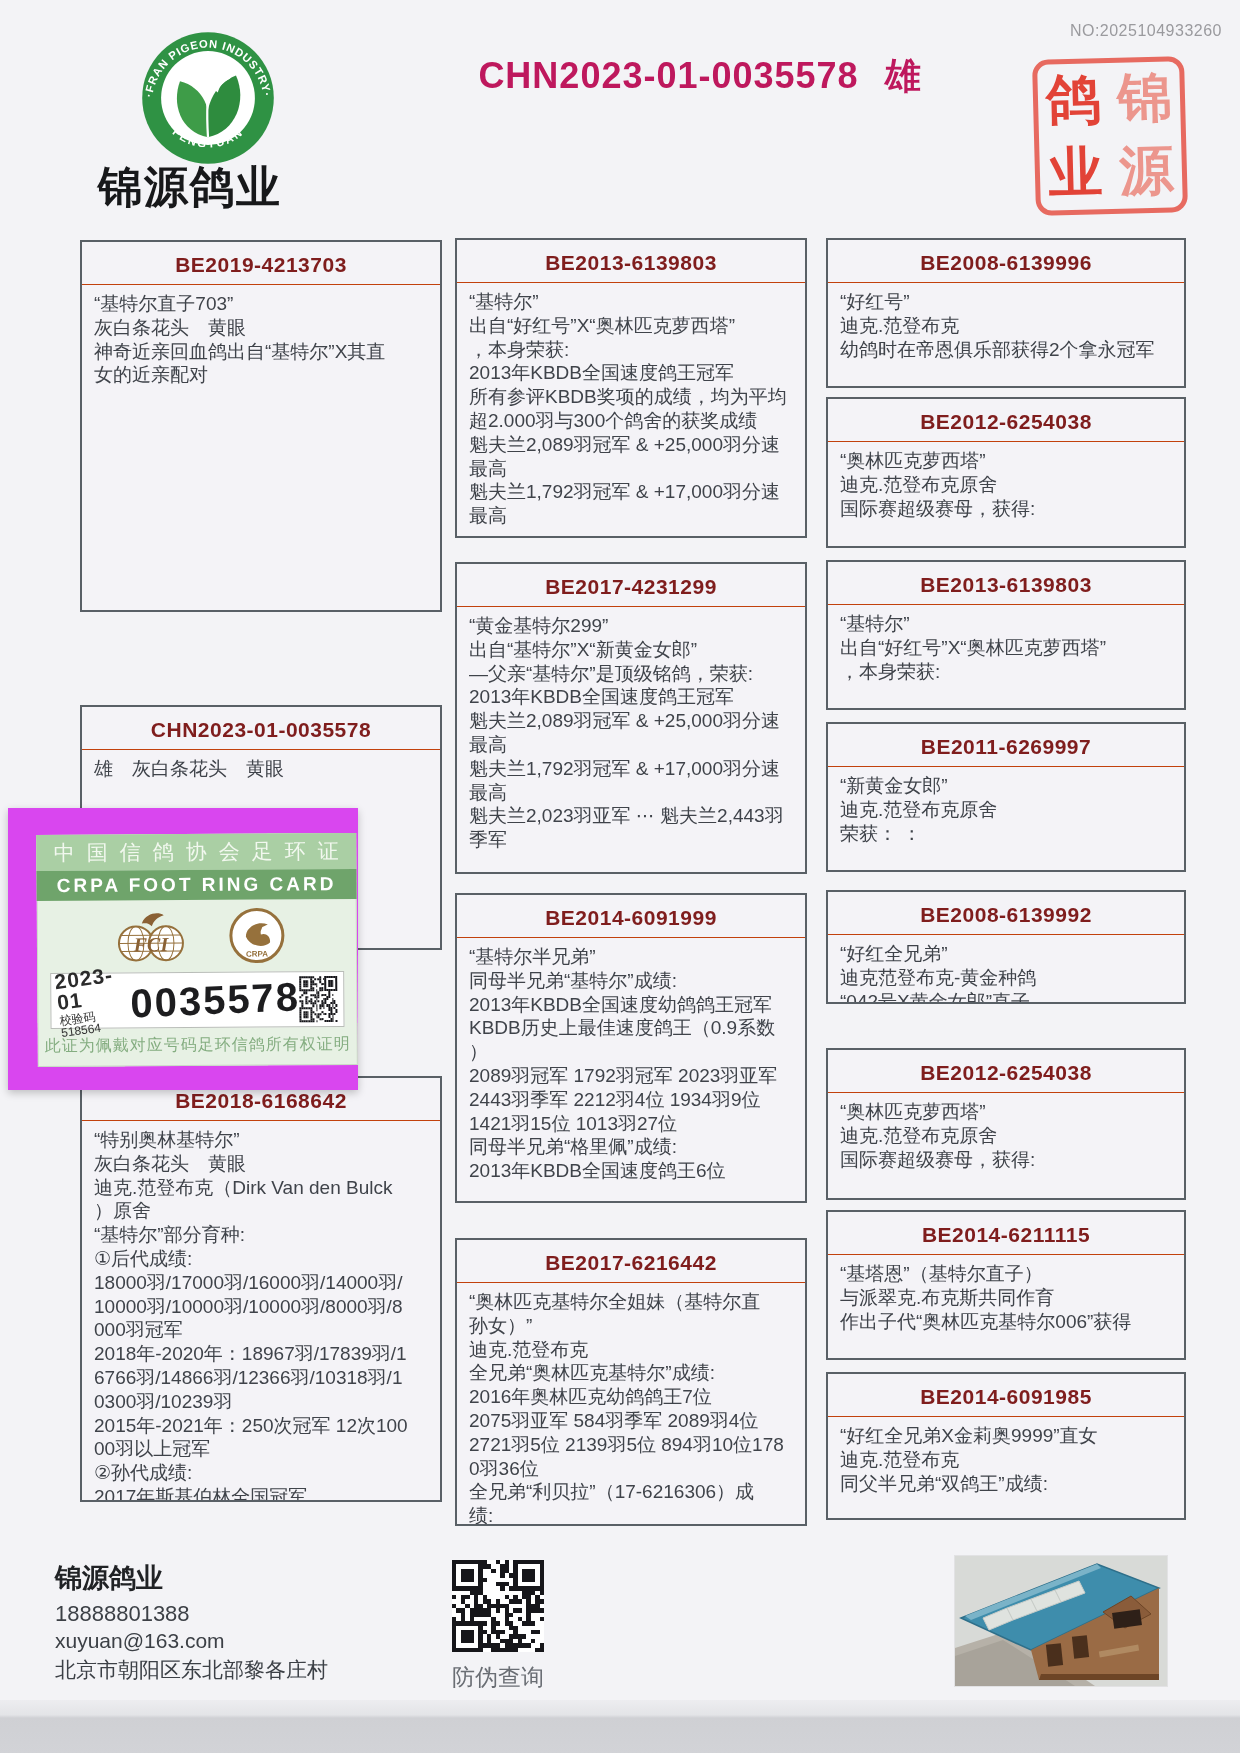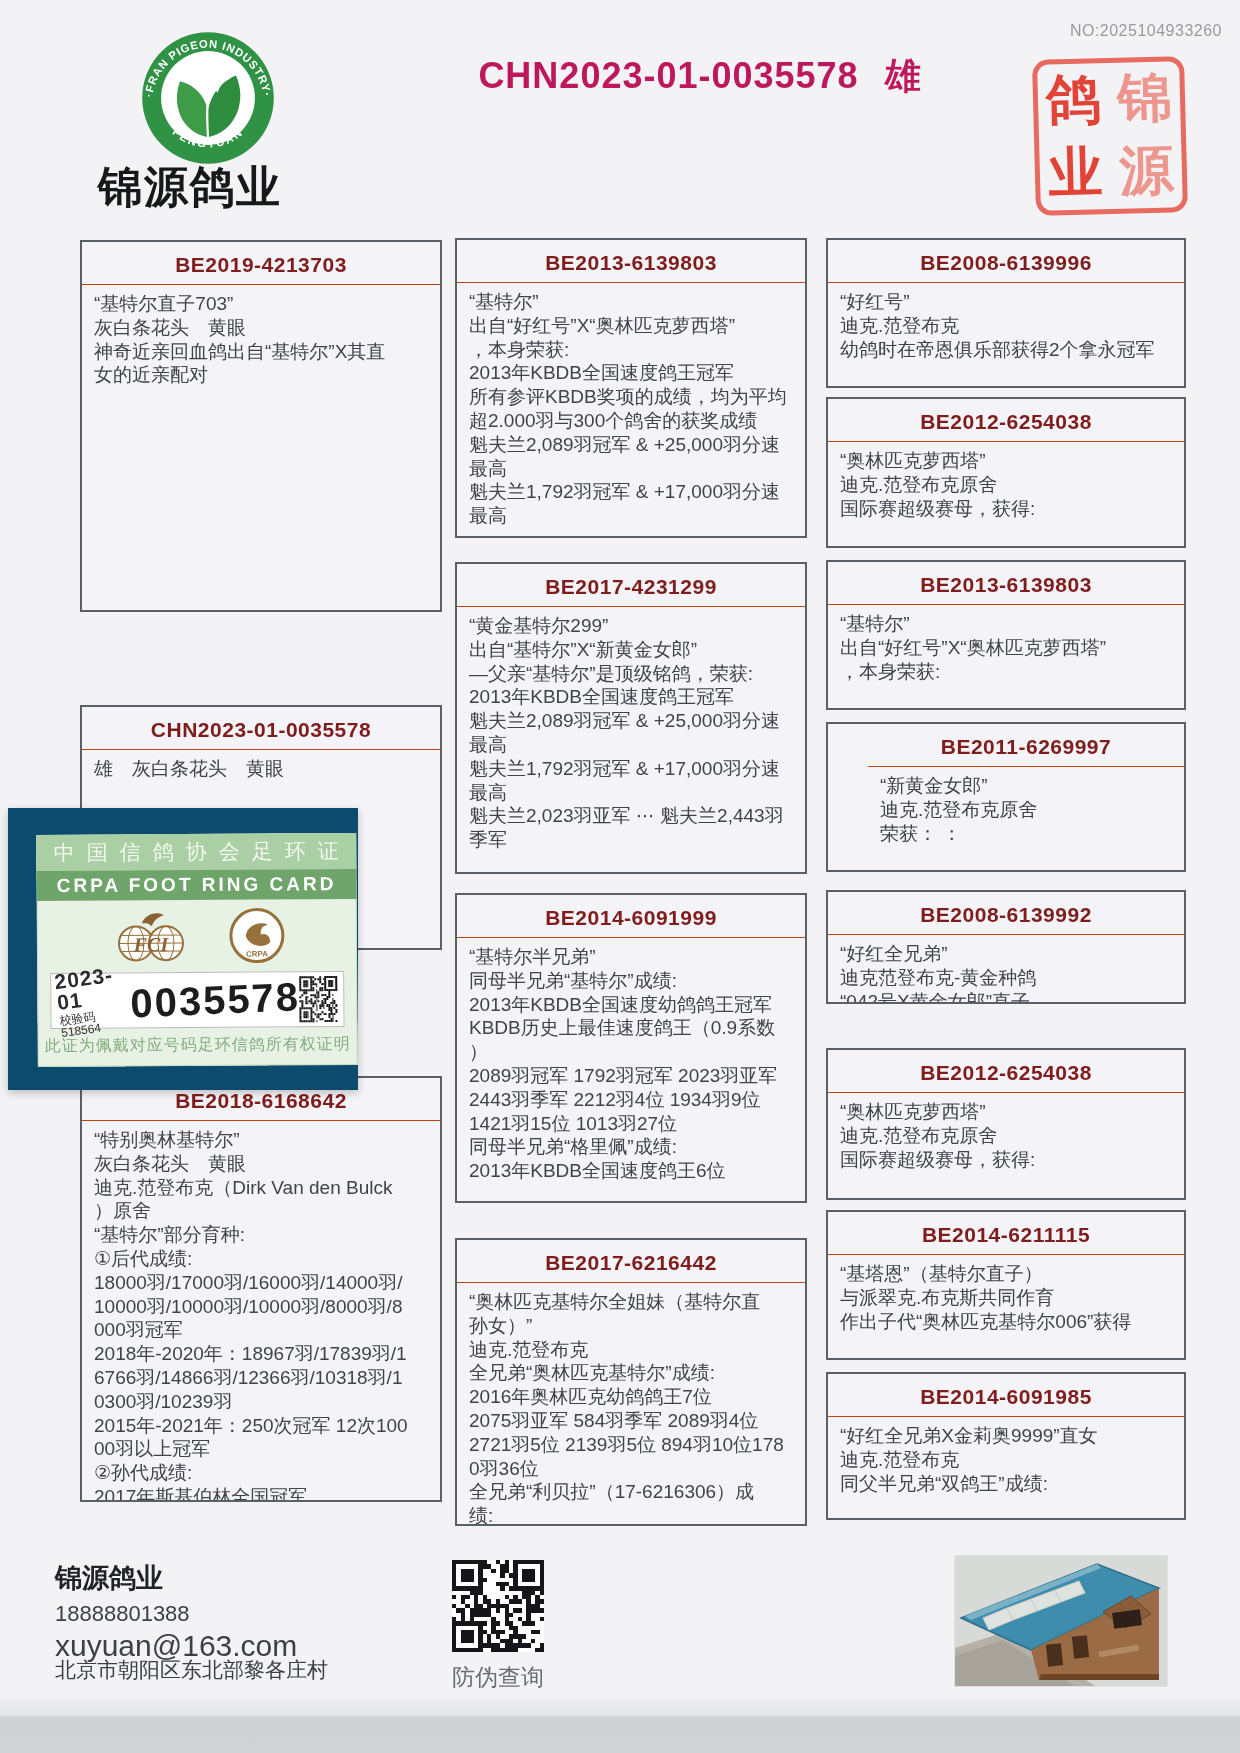--- a/index.html
+++ b/index.html
@@ -18,21 +18,21 @@
         font-family:"Liberation Serif","DejaVu Serif",serif;font-weight:bold;font-size:54px;}
   #seal .s-solid{color:rgba(224,48,34,.9);}
   #seal .s-faded{color:rgba(230,72,55,.55);}
   
   .pbox{position:absolute;border:2px solid #596066;background:#f4f3f7;box-sizing:border-box;overflow:hidden;}
   .pbox-title{height:42px;line-height:46px;text-align:center;font-size:21px;font-weight:bold;color:#7f1d1d;
               border-bottom:1px solid #c2410c;letter-spacing:.5px;}
   .pbox-body{padding:7px 10px 0 12px;}
   .pline{font-size:19px;line-height:23.8px;white-space:nowrap;color:#3f434a;}
   
-  #card-backing{position:absolute;left:8px;top:808px;width:350px;height:282px;background:#0c4a6e;
+  #card-backing{position:absolute;left:8px;top:808px;width:350px;height:282px;background:#d946ef;
                 box-shadow:0 3px 8px rgba(0,0,0,.22);z-index:5;}
   #ring-card{position:absolute;left:29px;top:26px;width:320px;height:232px;background:#e7f1e4;
              transform:rotate(-.4deg);box-shadow:0 0 0 1px #c9dcc5 inset;}
   #rc-title-cn{height:36px;line-height:36px;text-align:center;background:#aacfa4;color:#f2f8ef;
                font-size:21px;letter-spacing:12px;text-indent:12px;white-space:nowrap;overflow:hidden;}
   #rc-title-en{height:30px;line-height:30px;text-align:center;background:#6fa46b;color:#ffffff;
                font-size:19px;font-weight:bold;letter-spacing:3px;}
   #rc-emblems{height:72px;display:flex;align-items:center;justify-content:center;gap:34px;}
   #rc-strip{margin:0 13px;height:56px;background:#ffffff;border:1px solid #b9bdb8;
             display:flex;align-items:center;padding:0 6px;box-sizing:border-box;}
@@ -43,21 +43,21 @@
   #rc-note{margin-top:7px;text-align:center;font-size:16px;color:#84ad80;letter-spacing:1px;white-space:nowrap;}
   
   .qr{display:grid;grid-template-columns:repeat(21,1fr);grid-template-rows:repeat(21,1fr);background:#fff;}
   .qr i{display:block;}
   .qr i.b{background:#16161a;}
   #rc-qr{width:46px;height:46px;margin-left:auto;}
   #footer-qr{position:absolute;left:452px;top:1560px;width:92px;height:92px;}
   
   #footer-company{position:absolute;left:55px;top:1560px;font-size:27px;font-weight:bold;color:#202225;}
   #footer-phone{position:absolute;left:55px;top:1601px;font-size:22px;color:#3c4046;}
-  #footer-email{position:absolute;left:55px;top:1629px;font-size:30px;color:#3c4046;}
+  #footer-email{position:absolute;left:55px;top:1629px;font-size:21px;color:#3c4046;}
   #footer-address{position:absolute;left:55px;top:1656px;font-size:21px;color:#3c4046;}
   #qr-caption{position:absolute;left:442px;top:1662px;width:112px;text-align:center;font-size:23px;color:#6a6e74;}
   #loft-photo{position:absolute;left:955px;top:1556px;width:212px;height:130px;box-shadow:0 0 0 1px #e2e2e4;}
   #scan-edge{position:absolute;left:0;top:1700px;width:1240px;height:53px;
              background:linear-gradient(#ededf0 0%,#e3e4e7 28%,#cfd0d4 34%,#d2d3d7 100%);}
 </style>
 </head>
 <body>
 
 <div id="paper">
@@ -1167,21 +1167,21 @@
       </div>
     </div>
     <div class="pbox" style="left: 826px; top: 560px; width: 360px; height: 150px;">
       <div class="pbox-title">BE2013-6139803</div>
       <div class="pbox-body">
         <div class="pline">“基特尔”</div>
         <div class="pline">出自“好红号”X“奥林匹克萝西塔”</div>
         <div class="pline">，本身荣获:</div>
       </div>
     </div>
-    <div class="pbox" style="left: 826px; top: 722px; width: 360px; height: 150px; padding-left: 40px;">
+    <div class="pbox" style="left: 826px; top: 722px; width: 360px; height: 150px;">
       <div class="pbox-title">BE2011-6269997</div>
       <div class="pbox-body">
         <div class="pline">“新黄金女郎”</div>
         <div class="pline">迪克.范登布克原舍</div>
         <div class="pline">荣获： ：</div>
       </div>
     </div>
     <div class="pbox" style="left: 826px; top: 890px; width: 360px; height: 114px;">
       <div class="pbox-title">BE2008-6139992</div>
       <div class="pbox-body">

